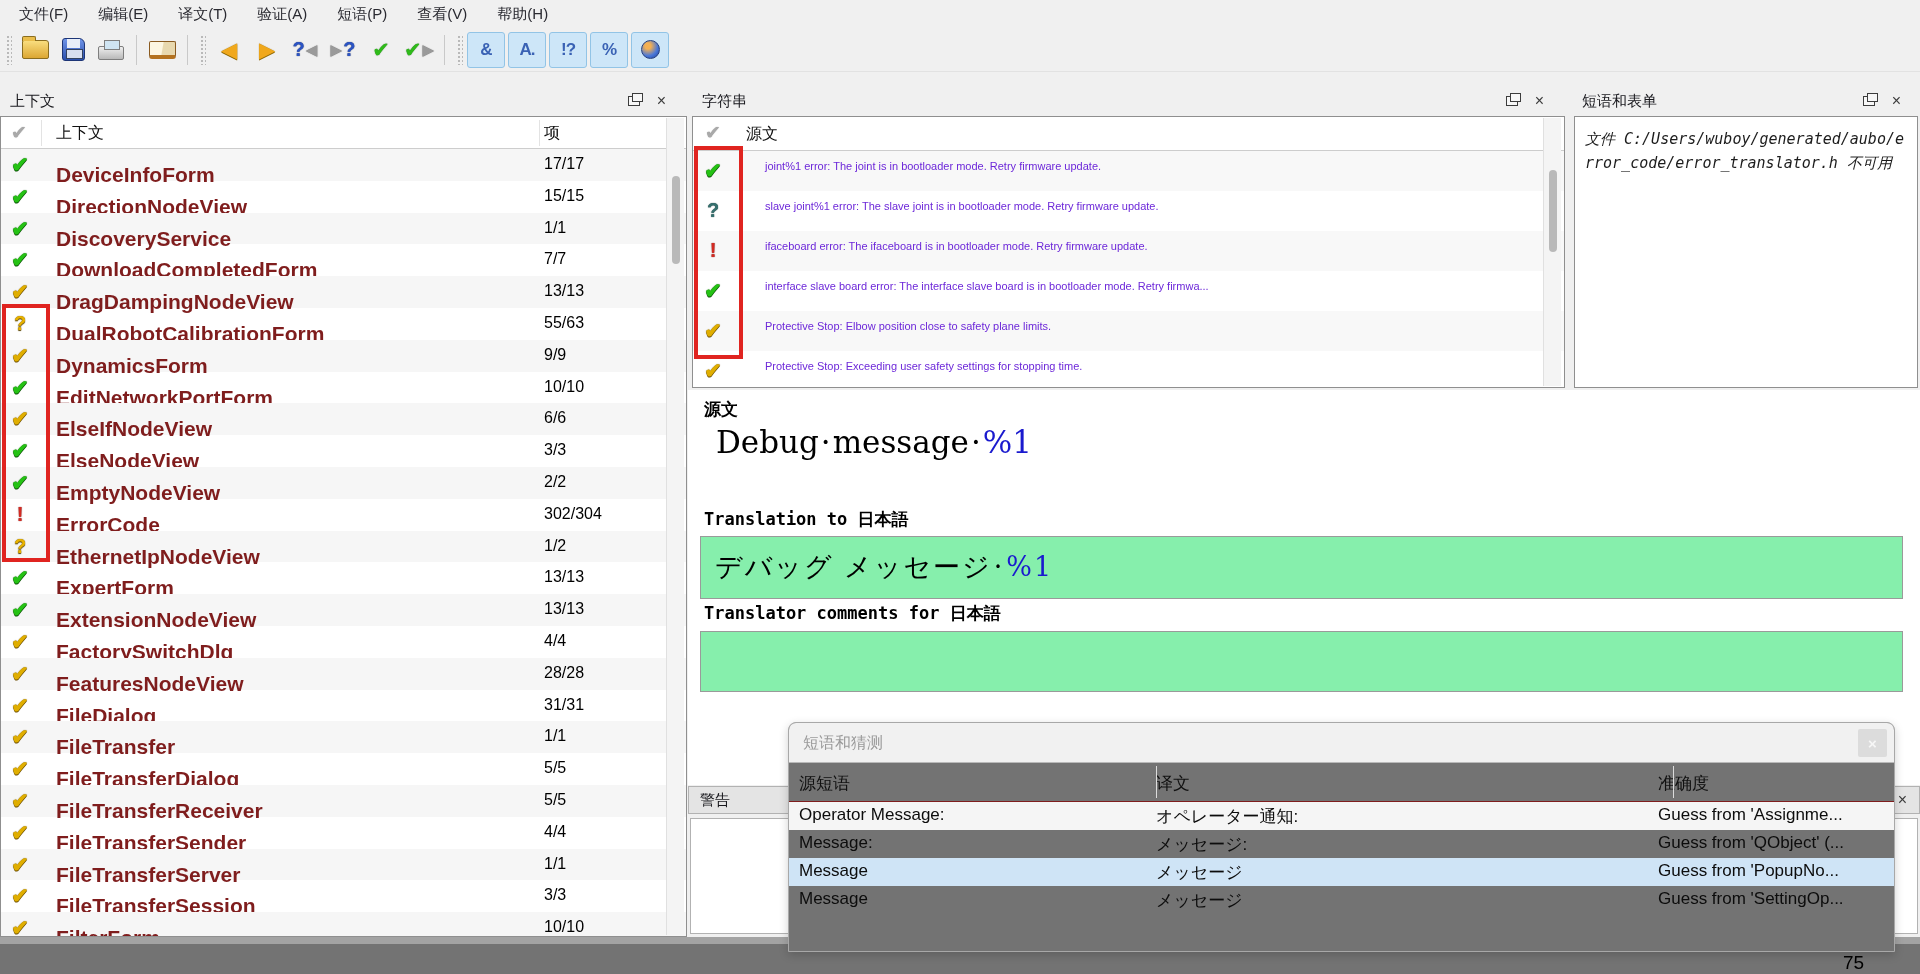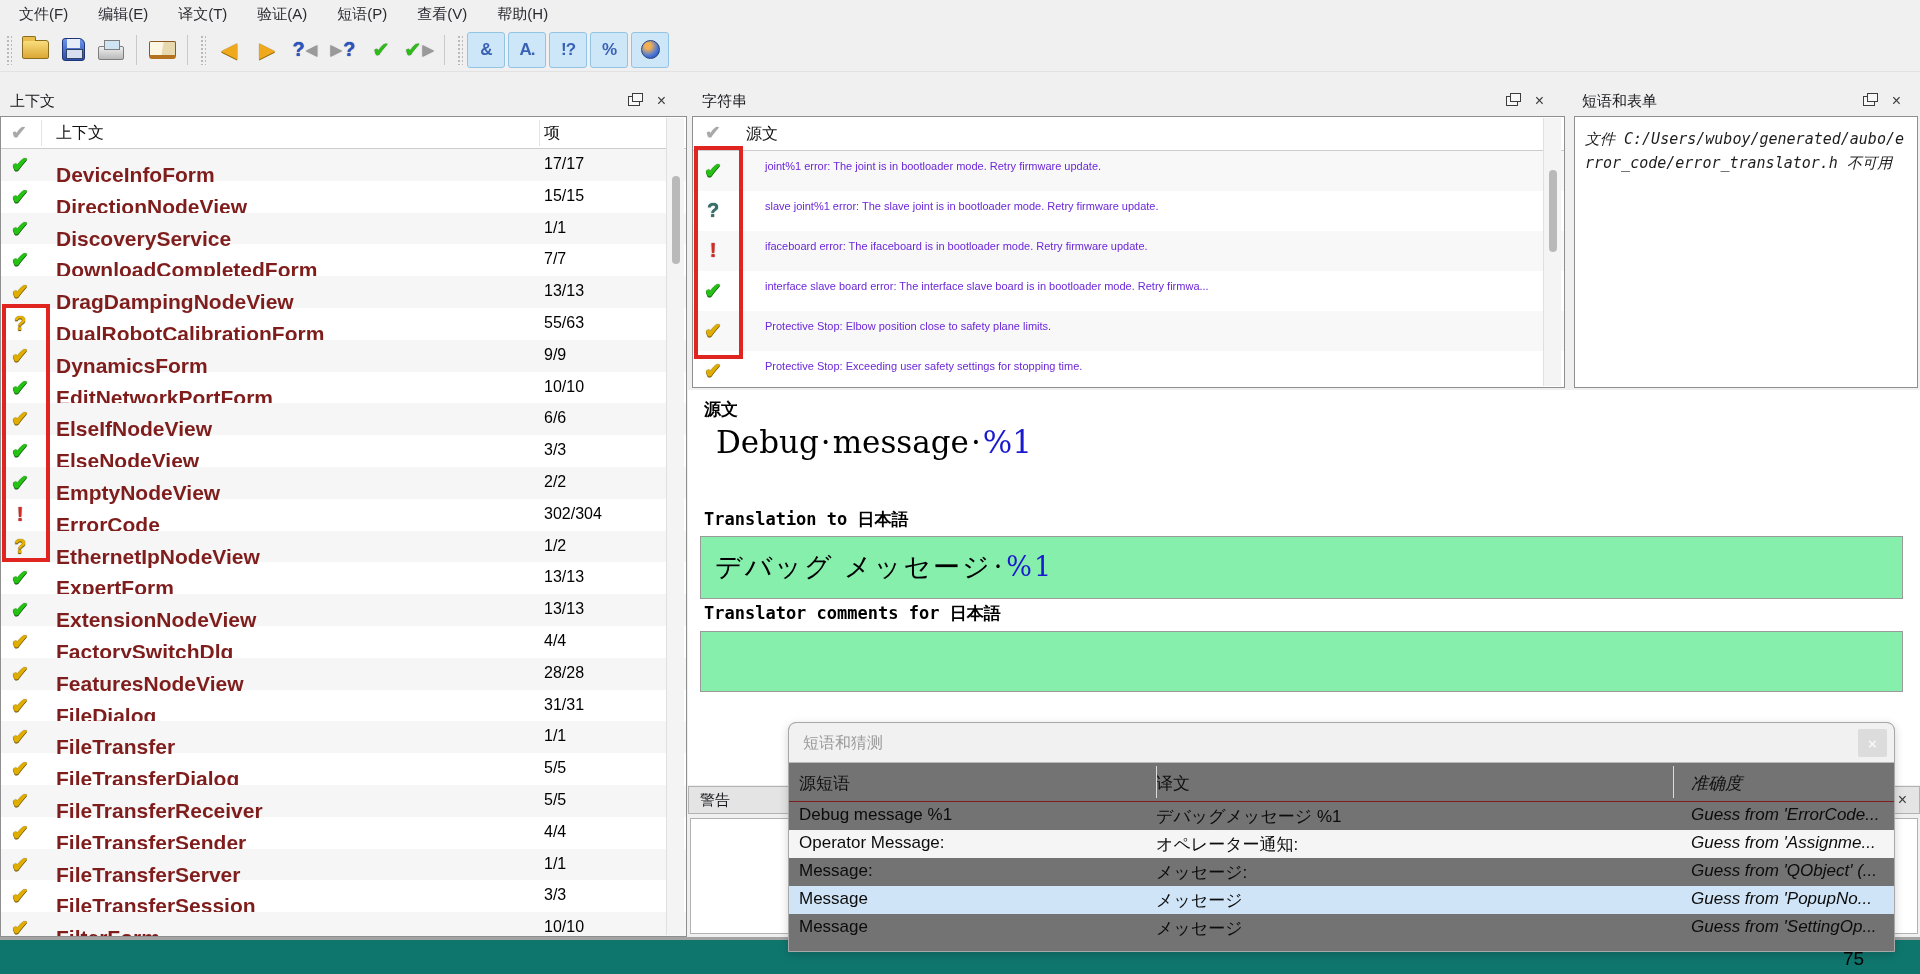--- a/index.html
+++ b/index.html
@@ -104,23 +104,23 @@
   #gw-close { position:absolute; right:7px; top:6px; width:29px; height:28px; background:#dcdcdc; border-radius:2px;
     color:#f6f6f6; font-size:15px; font-weight:bold; display:flex; align-items:center; justify-content:center; }
   #gw-header { position:relative; height:39px; border-bottom:1px solid #7f1d1d; font-size:17px; color:#101010; }
   #gw-header span { position:absolute; top:9px; }
   #gw-header .s1 { left:367px; top:3px; width:1px; height:32px; background:#dcdcdc; position:absolute; }
   #gw-header .s2 { left:884px; top:3px; width:1px; height:32px; background:#dcdcdc; position:absolute; }
   .gw-row { position:relative; height:28px; font-size:17px; color:#0c0c0c; }
   .gw-row.alt { background:#f5f5f5; }
   .gw-row.sel { background:#cfe4f6; }
   .gw-row span { position:absolute; top:3px; white-space:nowrap; }
-  .gc1 { left:10px; } .gc2 { left:367px; } .gc3 { left:902px;font-style:italic; }
-  
-  #statusbar { position:absolute; left:0; top:937px; width:1920px; height:37px; background:#0f766e; border-top:3px solid #a3a3a3; }
+  .gc1 { left:10px; } .gc2 { left:367px; } .gc3 { left:869px; }
+  
+  #statusbar { position:absolute; left:0; top:937px; width:1920px; height:37px; background:#737373; border-top:7px solid #a3a3a3; }
   #status-num { position:absolute; left:1843px; top:8px; font-size:19px; color:#000; }
   
   .annot { position:absolute; border:4px solid #e02420; z-index:30; }
   #annot-ctx { left:2px; top:304px; width:48px; height:258px; }
   #annot-str { left:694px; top:146px; width:49px; height:213px; }
 </style>
 </head>
 <body>
 
 <div id="app">
@@ -455,25 +455,20 @@
         </div>
     </div>
     <div id="gw-header">
       <span class="gc1">源短语</span>
       <span class="gc2">译文</span>
       <span class="gc3">准确度</span>
       <span class="s1"></span>
         <span class="s2"></span>
     </div>
     <div id="gw-rows">
-        <div class="gw-row">
-          <span class="gc1">Debug message %1</span>
-          <span class="gc2">デバッグメッセージ %1</span>
-          <span class="gc3">Guess from 'ErrorCode...</span>
-        </div>
         <div class="gw-row alt">
           <span class="gc1">Operator Message:</span>
           <span class="gc2">オペレーター通知:</span>
           <span class="gc3">Guess from 'Assignme...</span>
         </div>
         <div class="gw-row">
           <span class="gc1">Message:</span>
           <span class="gc2">メッセージ:</span>
           <span class="gc3">Guess from 'QObject' (...</span>
         </div>

